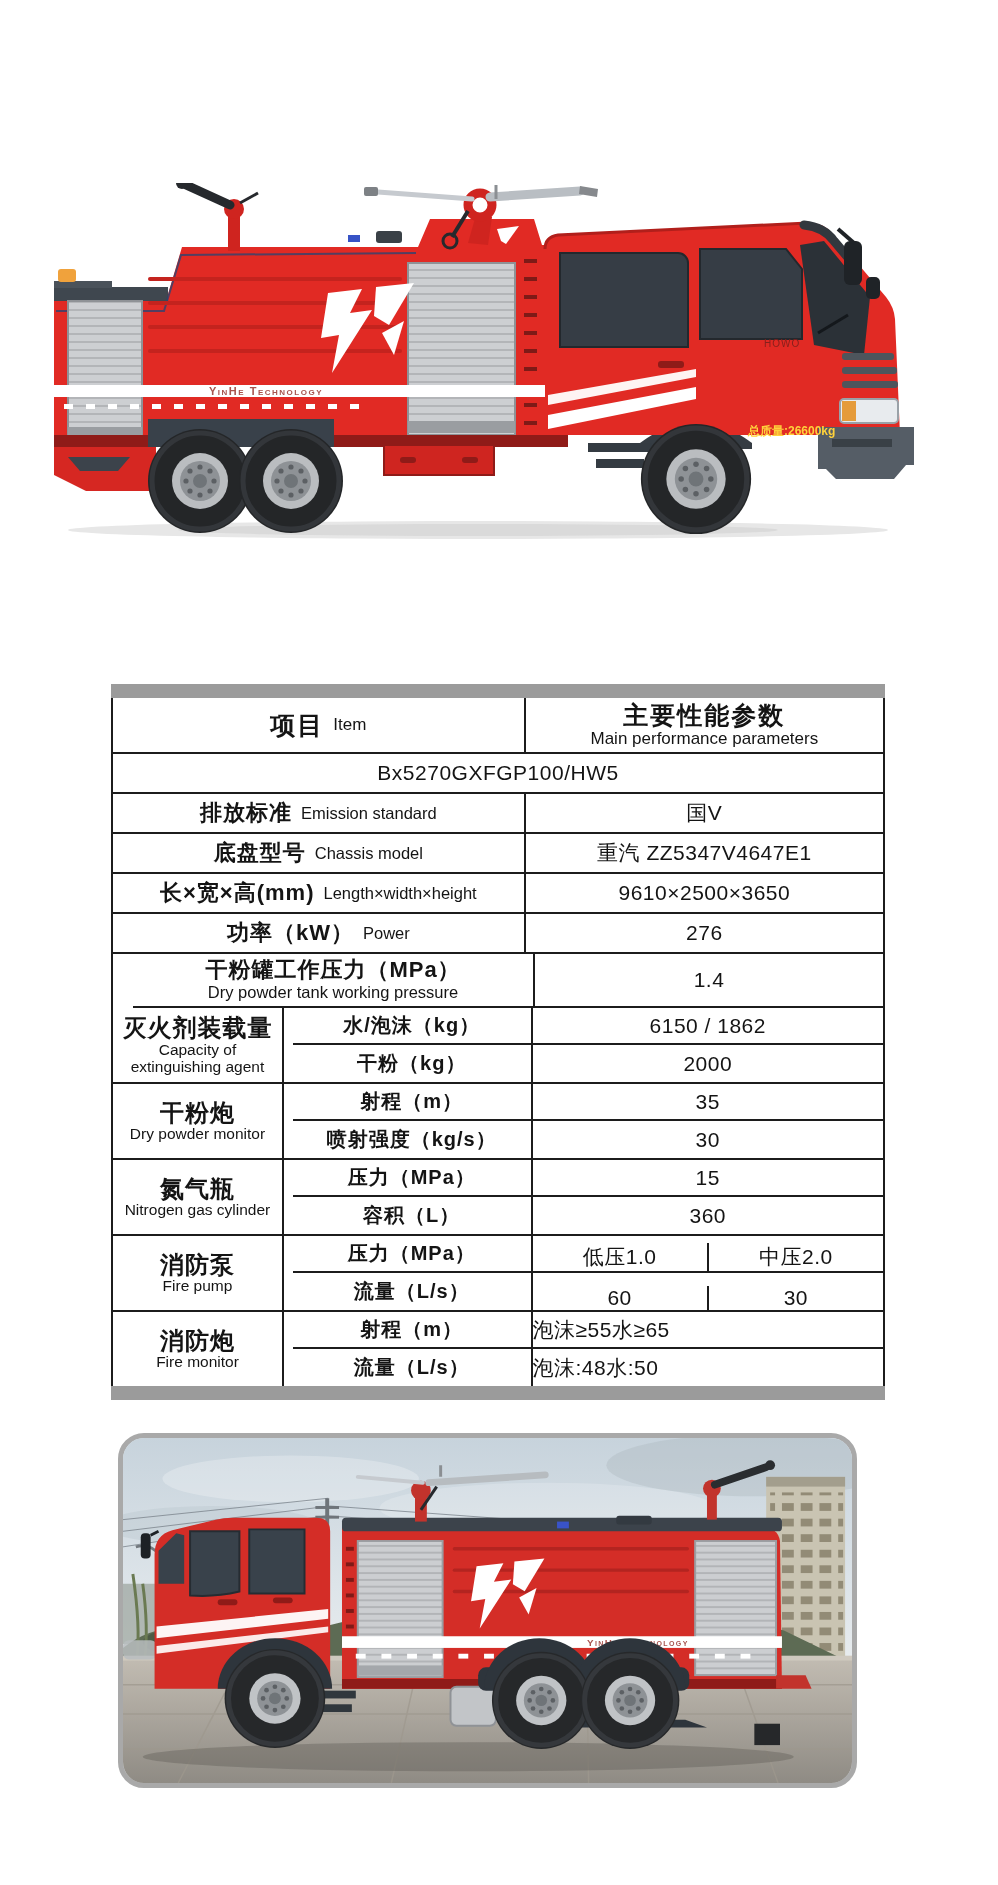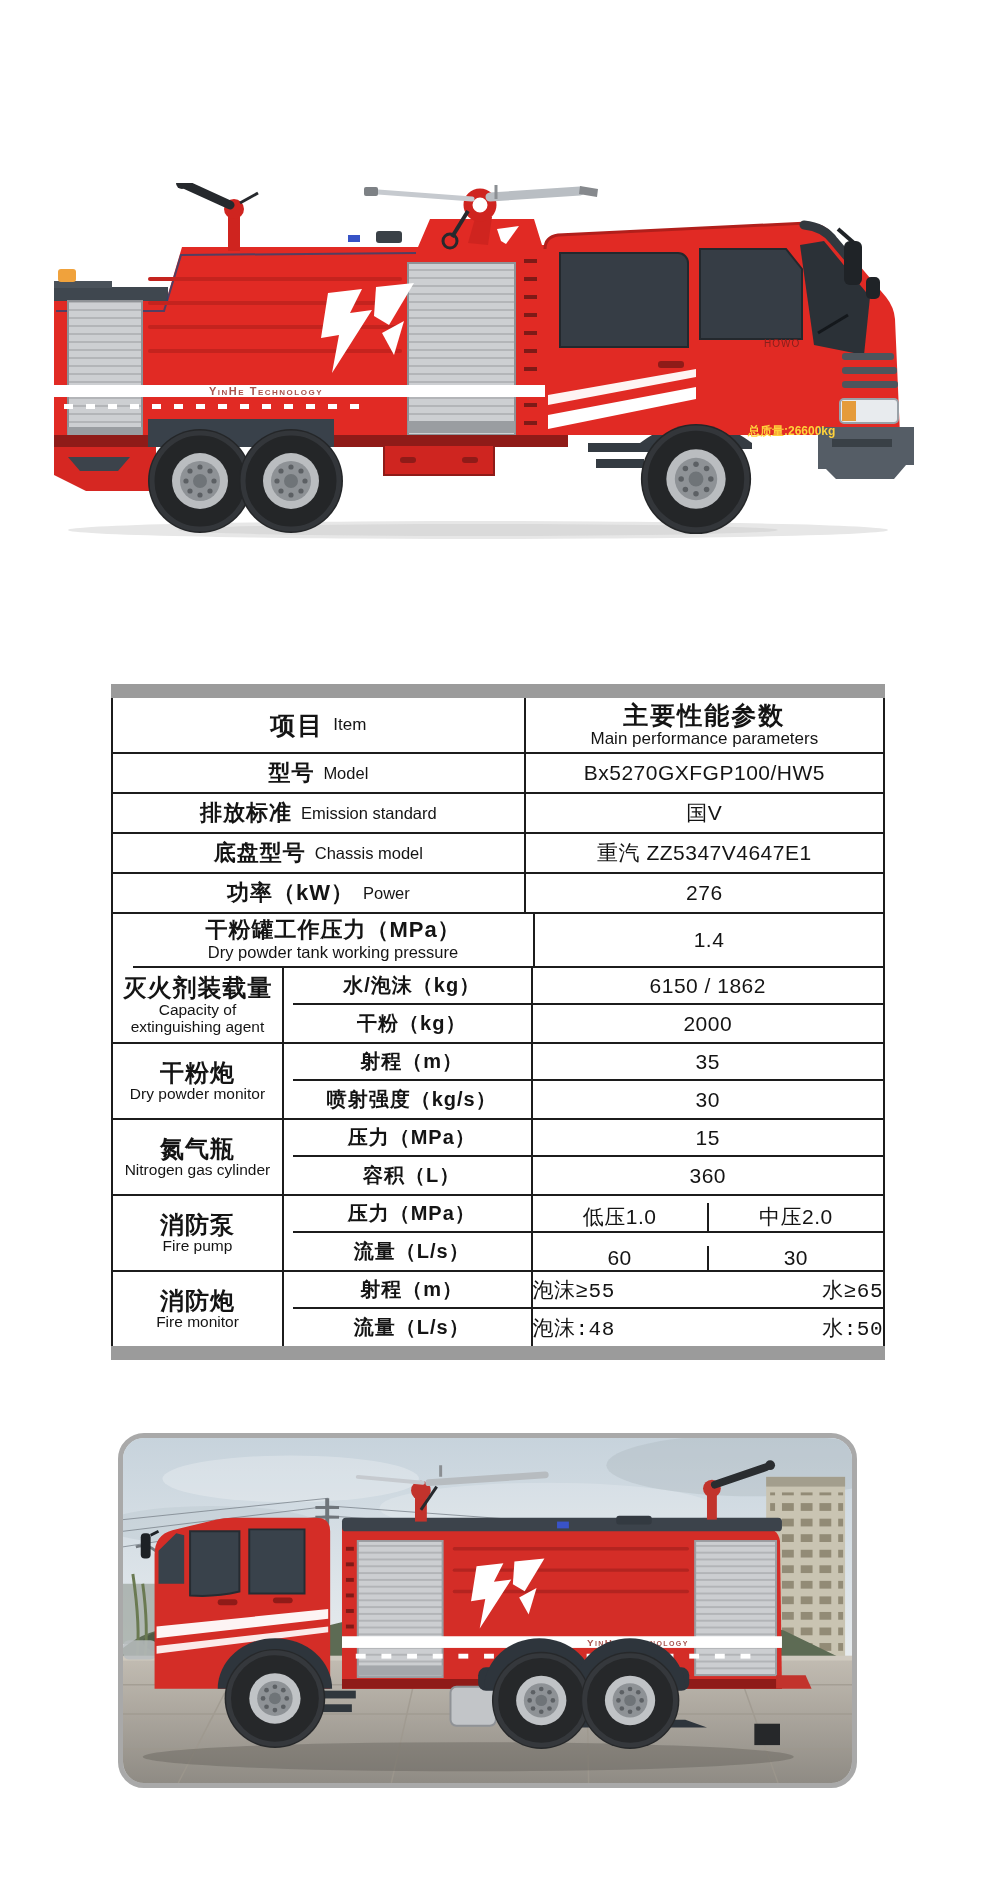--- a/index.html
+++ b/index.html
@@ -53,21 +53,21 @@
   .gparam{
     width:40.6%;border-right:2px solid var(--line,#1c1c1c);
     display:flex;align-items:center;justify-content:center;
   }
   .gparam .zh{font-size:20px;}
   .gval{flex:1;display:flex;align-items:center;justify-content:center;}
   .gval .vtext{font-size:21px;}
   .gval.split2{padding:0;align-items:flex-end;}
   .split2 .half{flex:1;display:flex;align-items:center;justify-content:center;}
   .split2 .half + .half{border-left:2px solid var(--line,#1c1c1c);}
-  .gval.nosplit{justify-content:space-between;font-family:Liberation Mono, monospace;}
+  .gval.nosplit{justify-content:flex-start;}
   
   .photo-frame{
     position:absolute;left:118px;top:1433px;width:739px;height:355px;
     border:5px solid #a9a9a9;border-radius:26px;overflow:hidden;background:#dfe6ea;
   }
   .photo-frame svg{display:block;width:100%;height:100%;}
 </style>
 </head>
 <body>
 
@@ -250,44 +250,49 @@
           <span class="zh hd">项目</span>
           <span class="en hd">Item</span>
         </div>
         <div class="cell val stack">
           <span class="zh hd">主要性能参数</span>
           <span class="en hd">Main performance parameters</span>
         </div>
       </div>
 
       <div class="trow srow">
-        <div class="cell lab">
-          <span class="zh">型号</span>
-          <span class="en">Model</span>
-        </div>
         <div class="cell val">
             <span class="vtext">Bx5270GXFGP100/HW5</span>
           </div>
       </div>
       <div class="trow srow">
         <div class="cell lab">
           <span class="zh">排放标准</span>
           <span class="en">Emission standard</span>
         </div>
         <div class="cell val">
             <span class="vtext">国V</span>
           </div>
       </div>
       <div class="trow srow">
         <div class="cell lab">
           <span class="zh">底盘型号</span>
           <span class="en">Chassis model</span>
         </div>
         <div class="cell val">
             <span class="vtext">重汽 ZZ5347V4647E1</span>
+          </div>
+      </div>
+      <div class="trow srow">
+        <div class="cell lab">
+          <span class="zh">长×宽×高(mm)</span>
+          <span class="en">Length×width×height</span>
+        </div>
+        <div class="cell val">
+            <span class="vtext">9610×2500×3650</span>
           </div>
       </div>
       <div class="trow srow">
         <div class="cell lab">
           <span class="zh">功率（kW）</span>
           <span class="en">Power</span>
         </div>
         <div class="cell val">
             <span class="vtext">276</span>
           </div>

